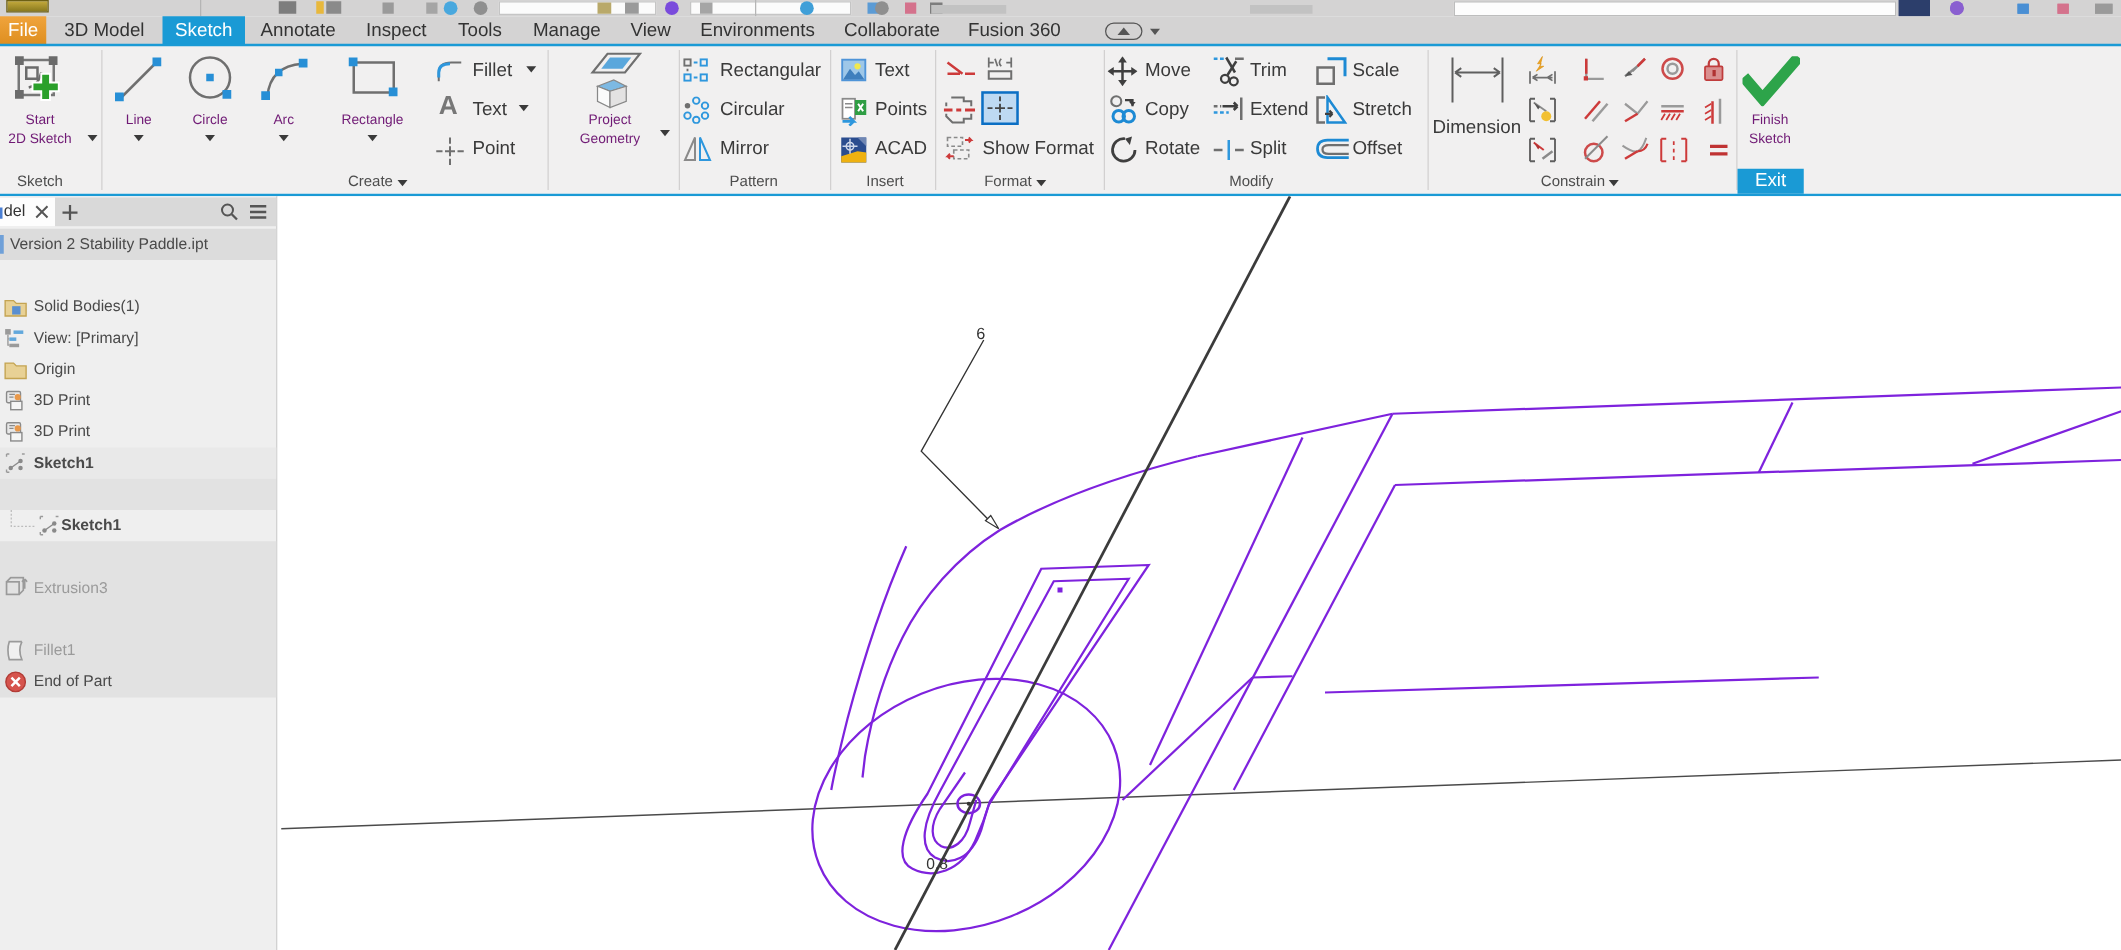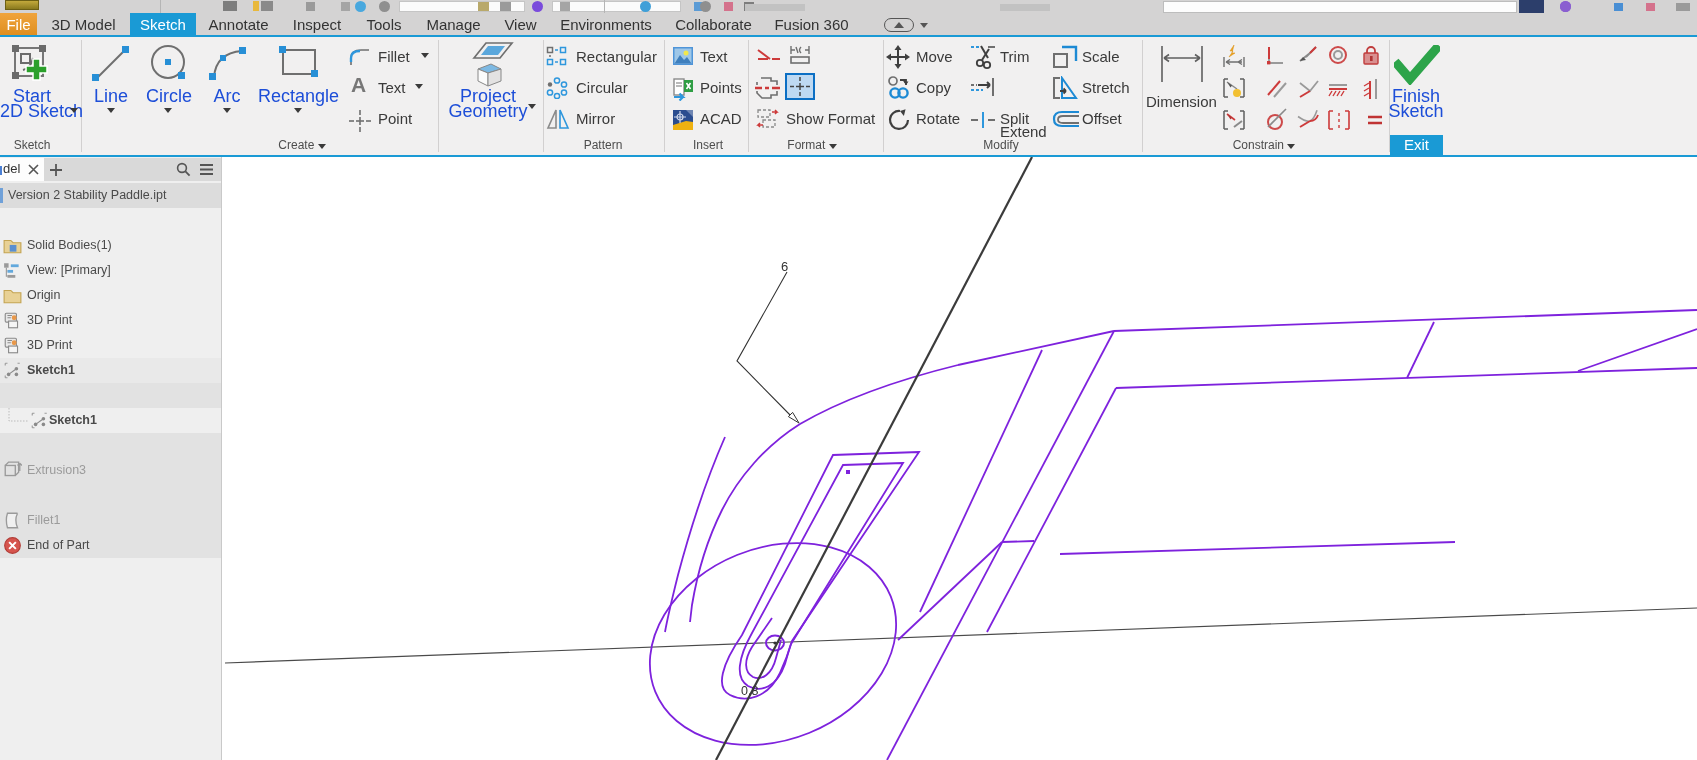--- a/index.html
+++ b/index.html
@@ -12,21 +12,21 @@
   #tabbar { left:0; top:13px; width:1697px; height:24px; background:#d4d3d3; }
   .tab { position:absolute; top:0; height:24px; line-height:24px; font-size:15px; color:#333; text-align:center; }
   #tab-file { left:0; width:37px; background:linear-gradient(#f0a43c,#dd8d1e); color:#fff; }
   #tab-sketch { background:#1a9ad5; color:#fff; }
   #blueline-top { left:0; top:35px; width:1697px; height:3px; background:#1a9ad5; }
   
   #ribbon { left:0; top:37px; width:1697px; height:118px; background:#f1f0f0; }
   #blueline-bot { left:0; top:155px; width:1697px; height:2px; background:#1a9ad5; }
   .vsep { position:absolute; top:3px; width:1px; height:112px; background:#d2d0d0; }
   .glbl { position:absolute; top:101px; font-size:12px; color:#4d4d4d; text-align:center; white-space:nowrap; }
-  .biglbl { position:absolute; font-size:18px; color:#1d4ed8; text-align:center; line-height:14.5px; white-space:nowrap; }
+  .biglbl { position:absolute; font-size:11px; color:#701a75; text-align:center; line-height:14.5px; white-space:nowrap; }
   .slbl { position:absolute; font-size:15px; color:#3a3a3a; white-space:nowrap; }
   .caret { display:inline-block; width:0; height:0; border-left:4px solid transparent; border-right:4px solid transparent; border-top:5px solid #3a3a3a; }
   
   #panel { left:0; top:157px; width:222px; height:603px; background:#efefef; border-right:1px solid #c9c9c9; }
   #panelhead { position:absolute; left:0; top:1px; width:221px; height:23px; background:#d9d9d9; }
   #paneltab { position:absolute; left:0; top:0; width:44px; height:23px; background:#fdfdfd; font-size:13px; color:#333;padding-left:32px; }
   .trow { position:absolute; left:0; width:221px; height:25px; font-size:12.5px; color:#4a4a4a; line-height:25px; }
   .trow .ticon { position:absolute; left:3px; top:3px; width:19px; height:19px; }
   .trow .ttext { position:absolute; left:27px; top:0; }
   .gray { color:#9b9b9b; }
@@ -301,21 +301,21 @@
     <circle cx="17" cy="21" r="3.2" fill="none" stroke="#3f3f3f" stroke-width="1.8"></circle>
     <path d="M12 16 L19 5" stroke="#3f3f3f" stroke-width="2"></path>
   </svg>
   <div class="slbl" style="left:1000px;top:11px;">Trim</div>
   <svg class="abs" style="left:970px;top:40px" width="26" height="22" viewBox="0 0 26 22">
     <path d="M1 8 h6" stroke="#6f6f6f" stroke-width="2" stroke-dasharray="3 2"></path>
     <path d="M8 8 h12 m0 0 l-3 -3 m3 3 l-3 3" stroke="#3f3f3f" stroke-width="2" fill="none"></path>
     <path d="M23 1 v18" stroke="#6f6f6f" stroke-width="2"></path>
     <path d="M1 13 h12" stroke="#2e97dd" stroke-width="2" stroke-dasharray="3 2"></path>
   </svg>
-  <div class="slbl" style="left:1000px;top:42px;margin-top:44px;">Extend</div>
+  <div class="slbl" style="left:1000px;top:42px;">Extend</div>
   <svg class="abs" style="left:970px;top:74px" width="26" height="18" viewBox="0 0 26 18">
     <path d="M1 9 h7 M18 9 h7" stroke="#6f6f6f" stroke-width="2"></path>
     <path d="M13 1 v16" stroke="#2e97dd" stroke-width="2"></path>
   </svg>
   <div class="slbl" style="left:1000px;top:73px;">Split</div>
   <svg class="abs" style="left:1052px;top:8px" width="26" height="24" viewBox="0 0 26 24">
     <path d="M10 2 H24 V16" fill="none" stroke="#1d8ad4" stroke-width="2.4"></path>
     <rect x="2" y="9" width="13" height="13" fill="none" stroke="#6f6f6f" stroke-width="2"></rect>
   </svg>
   <div class="slbl" style="left:1082px;top:11px;">Scale</div>

